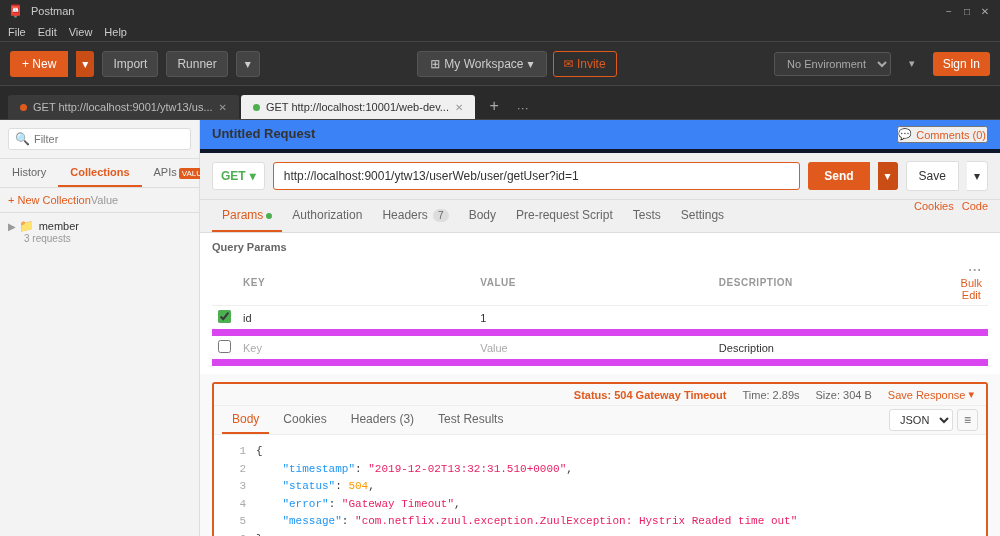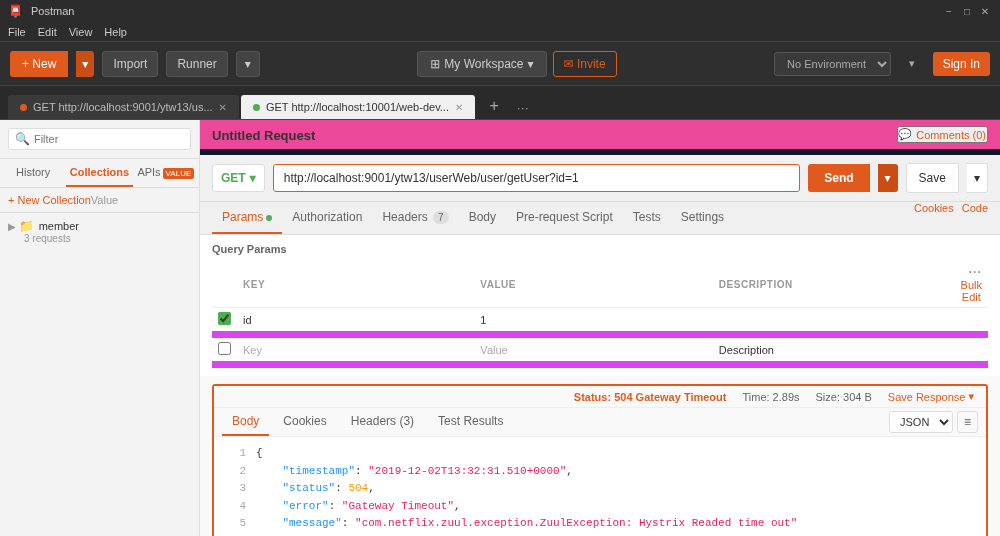--- a/index.html
+++ b/index.html
@@ -213,22 +213,21 @@
       background: transparent;
       width: 100%;
       color: #666;
     }
     .sidebar-tabs {
       display: flex;
       border-bottom: 1px solid #ddd;
     }
     .sidebar-tab {
       flex: 1;
-      text-align: center;
-      padding: 7px 0;
+      padding: 7px 12px;
       font-size: 11px;
       cursor: pointer;
       color: #666;
     }
     .sidebar-tab.active {
       color: #e05a1e;
       border-bottom: 2px solid #e05a1e;
       font-weight: 600;
     }
     .beta-badge {
@@ -285,25 +284,25 @@
     
     .request-area {
       flex: 1;
       display: flex;
       flex-direction: column;
       background: #f9f9f9;
       overflow: hidden;
     }
     .request-title-bar {
       display: flex;
-      align-items: flex-end;
+      align-items: flex-start;
       justify-content: space-between;
       padding: 6px 12px;
-      border-bottom: 6px solid #0f172a;
-      background: #ec4899;
+      border-bottom: 4px solid #0f172a;
+      background: #3b82f6;
     }
     .request-title {
       font-size: 13px;
       font-weight: 600;
       color: #333;
     }
     .comments-btn {
       color: #e05a1e;
       font-size: 11px;
       cursor: pointer;

